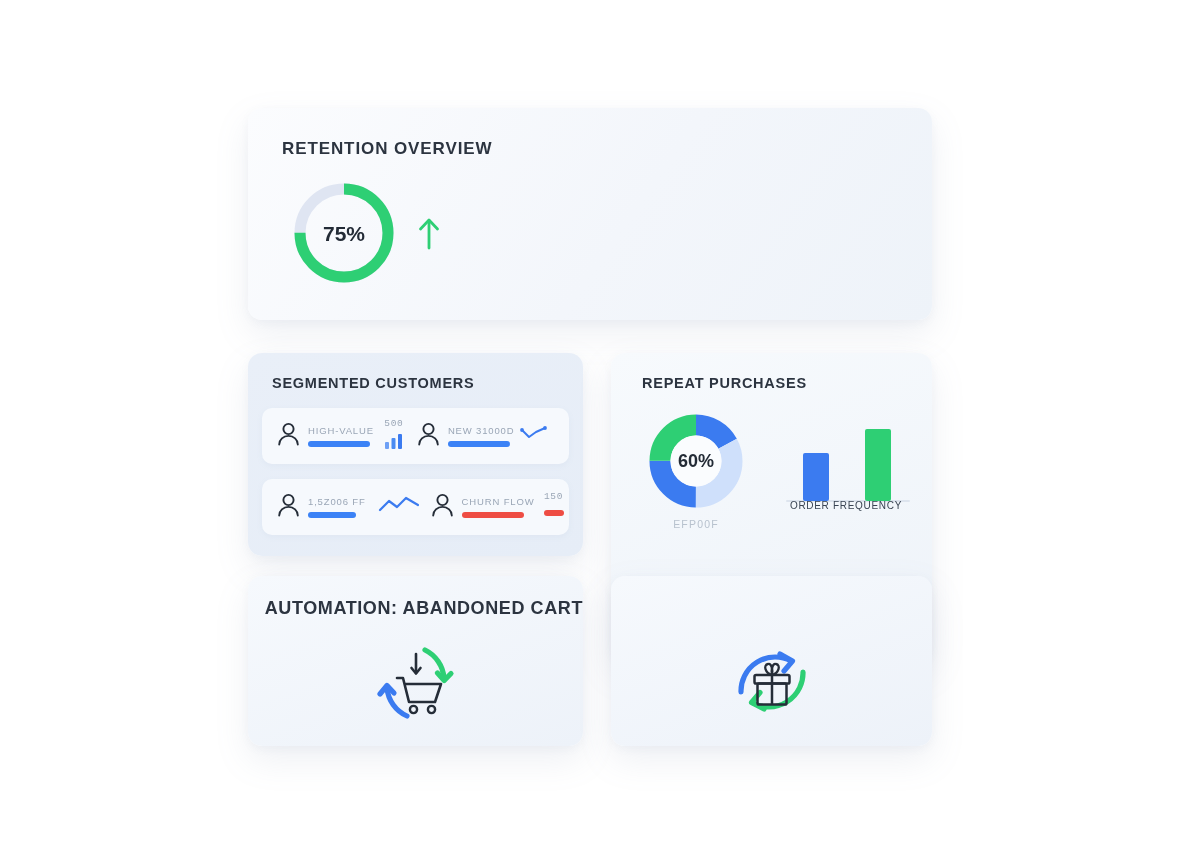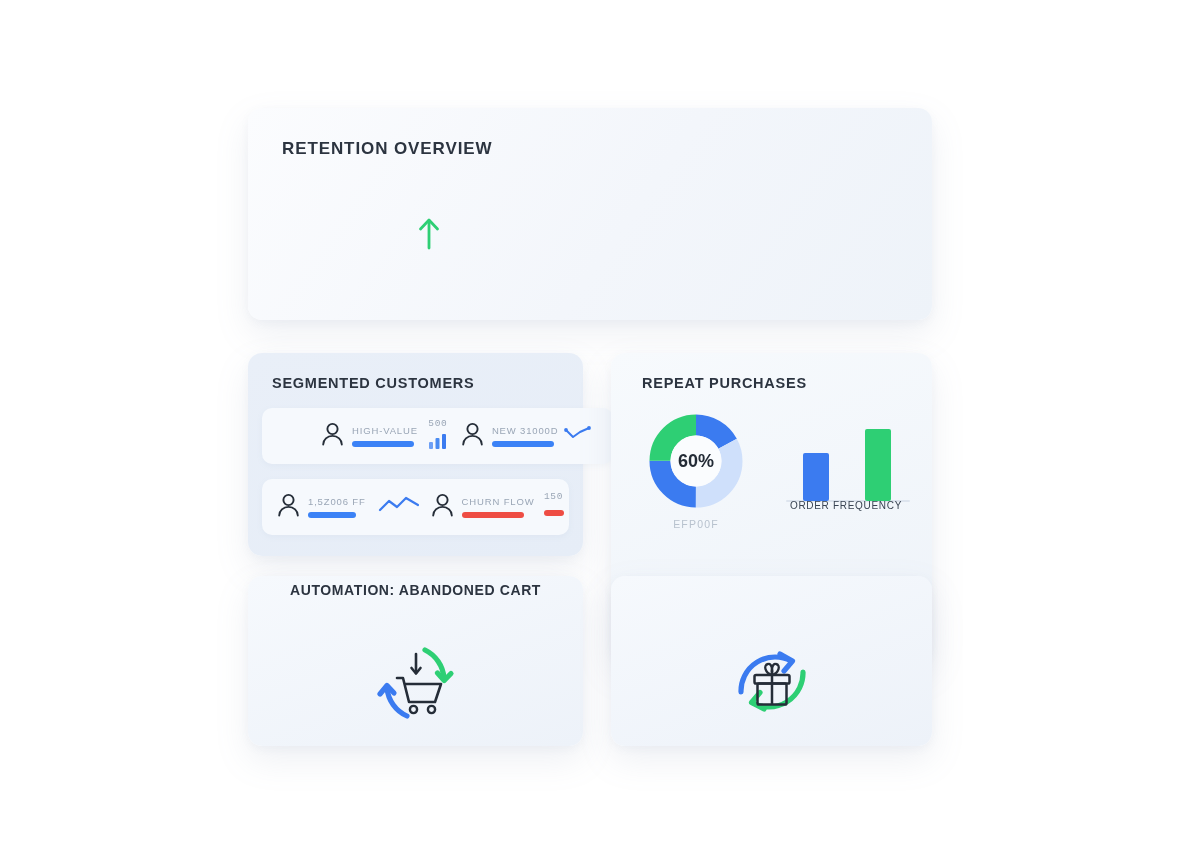--- a/index.html
+++ b/index.html
@@ -86,21 +86,21 @@
     position: absolute;
     left: 14px;
     width: 307px;
     height: 56px;
     background: #f6f9fd;
     border-radius: 10px;
     box-shadow: 0 2px 6px rgba(130,150,180,0.07);
     display: flex;
     align-items: center;
   }
-  #seg-row-1 { top: 55px; padding-left: 44px; }
+  #seg-row-1 { top: 55px; }
   #seg-row-2 { top: 126px; border-radius: 10px; }
 
   .seg-cell {
     display: flex;
     align-items: center;
     gap: 7px;
   }
   .seg-texts {
     display: flex;
     flex-direction: column;
@@ -184,25 +184,25 @@
   
   .automation-card {
     top: 468px;
     height: 170px;
     background: linear-gradient(160deg, #f6f9fd 0%, #edf2f9 100%);
   }
   #abandoned-cart-card { left: 0; width: 335px; }
   #winback-card { left: 363px; width: 321px; }
   .automation-card .card-title {
     position: absolute;
-    top: 6px;
+    top: 22px;
     left: 0;
     width: 100%;
-    text-align: center;
-    font-size: 14px;
+    text-align: right;
+    font-size: 18px;
     letter-spacing: 0.6px;
   }
   .automation-icon {
     position: absolute;
     top: 52px;
     left: 50%;
     transform: translateX(-50%);
   }
 
   .gauge-text {
@@ -211,20 +211,27 @@
   }
 </style>
 </head>
 <body>
 
 <div id="dashboard">
 
   <section class="card" id="retention-card">
     <h2 class="card-title">RETENTION OVERVIEW</h2>
 
+    <div id="retention-gauge-wrap">
+      <svg width="110" height="110" viewBox="0 0 110 110">
+        <circle cx="55" cy="55" r="44" fill="none" stroke="#dfe5f2" stroke-width="11"></circle>
+        <circle cx="55" cy="55" r="44" fill="none" stroke="#2ecf74" stroke-width="11" stroke-linecap="butt" stroke-dasharray="207.3 69.1" transform="rotate(-90 55 55)"></circle>
+        <text class="gauge-text" x="55" y="55" text-anchor="middle" dominant-baseline="central" font-size="21" font-family="Liberation Sans, sans-serif">75%</text>
+      </svg>
+    </div>
 
     <div id="retention-trend-icon">
       <svg width="26" height="34" viewBox="0 0 26 34">
         <path d="M13 32 L13 5" stroke="#2ecf74" stroke-width="2.8" stroke-linecap="round" fill="none"></path>
         <path d="M4.5 13 L13 4 L21.5 13" stroke="#2ecf74" stroke-width="2.8" stroke-linecap="round" stroke-linejoin="round" fill="none"></path>
       </svg>
     </div>
   </section>
 
   <section class="card" id="segmented-card">

